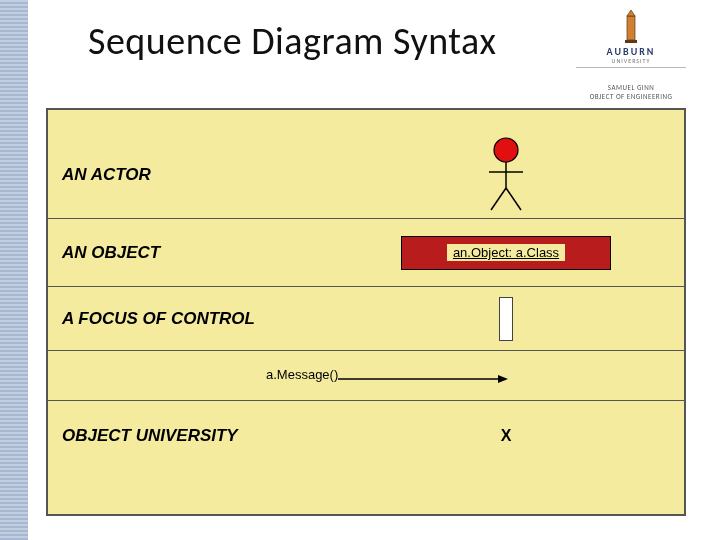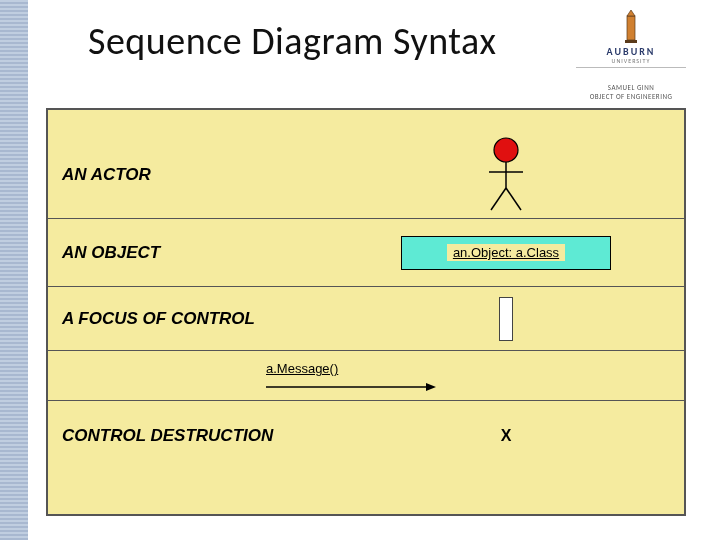--- a/index.html
+++ b/index.html
@@ -110,21 +110,21 @@
   .row.r2 { height: 60px; }
   .row.r3 { height: 64px; }
   .row.r4 { height: 50px; }
   .row.r5 { height: 70px; }
 
   
   .actor-fig { width: 50px; height: 78px; position: relative; }
 
   
   .object-box {
-    background: #5eead4;
+    background: #b91c1c;
     border: 1px solid #000;
     padding: 4px 4px;
     width: 210px;
     height: 34px;
     display: flex;
     align-items: center;
     justify-content: center;
   }
   .object-inner {
     background: #f5eb9f;
@@ -150,24 +150,23 @@
   .focus-box {
     width: 14px;
     height: 44px;
     background: #fff;
     border: 1.5px solid #444;
   }
 
   
   .message-wrap {
     display: flex;
-    flex-direction: column;
-    align-items: flex-start;
+    flex-direction: row;
+    align-items: center;
     width: 200px;
-    text-decoration: underline;
   }
   .message-label {
     font-size: 13px;
     margin-bottom: 2px;
     background: #f5eb9f;
     font-family: Arial, sans-serif;
   }
   .arrow-line {
     width: 170px;
     height: 12px;
@@ -247,19 +246,19 @@
           <svg viewBox="0 0 170 12" width="170" height="12">
             <line x1="0" y1="6" x2="160" y2="6" stroke="#000" stroke-width="1.4"></line>
             <polygon points="160,2 170,6 160,10" fill="#000"></polygon>
           </svg>
         </div>
       </div>
     </div>
   </div>
 
   <div class="row r5">
-    <div class="cell-label">CONTROL DESTRUCTION</div>
+    <div class="cell-label">OBJECT UNIVERSITY</div>
     <div class="cell-visual">
       <span class="destruct-x">X</span>
     </div>
   </div>
 
 </div>
 
 </body></html>

